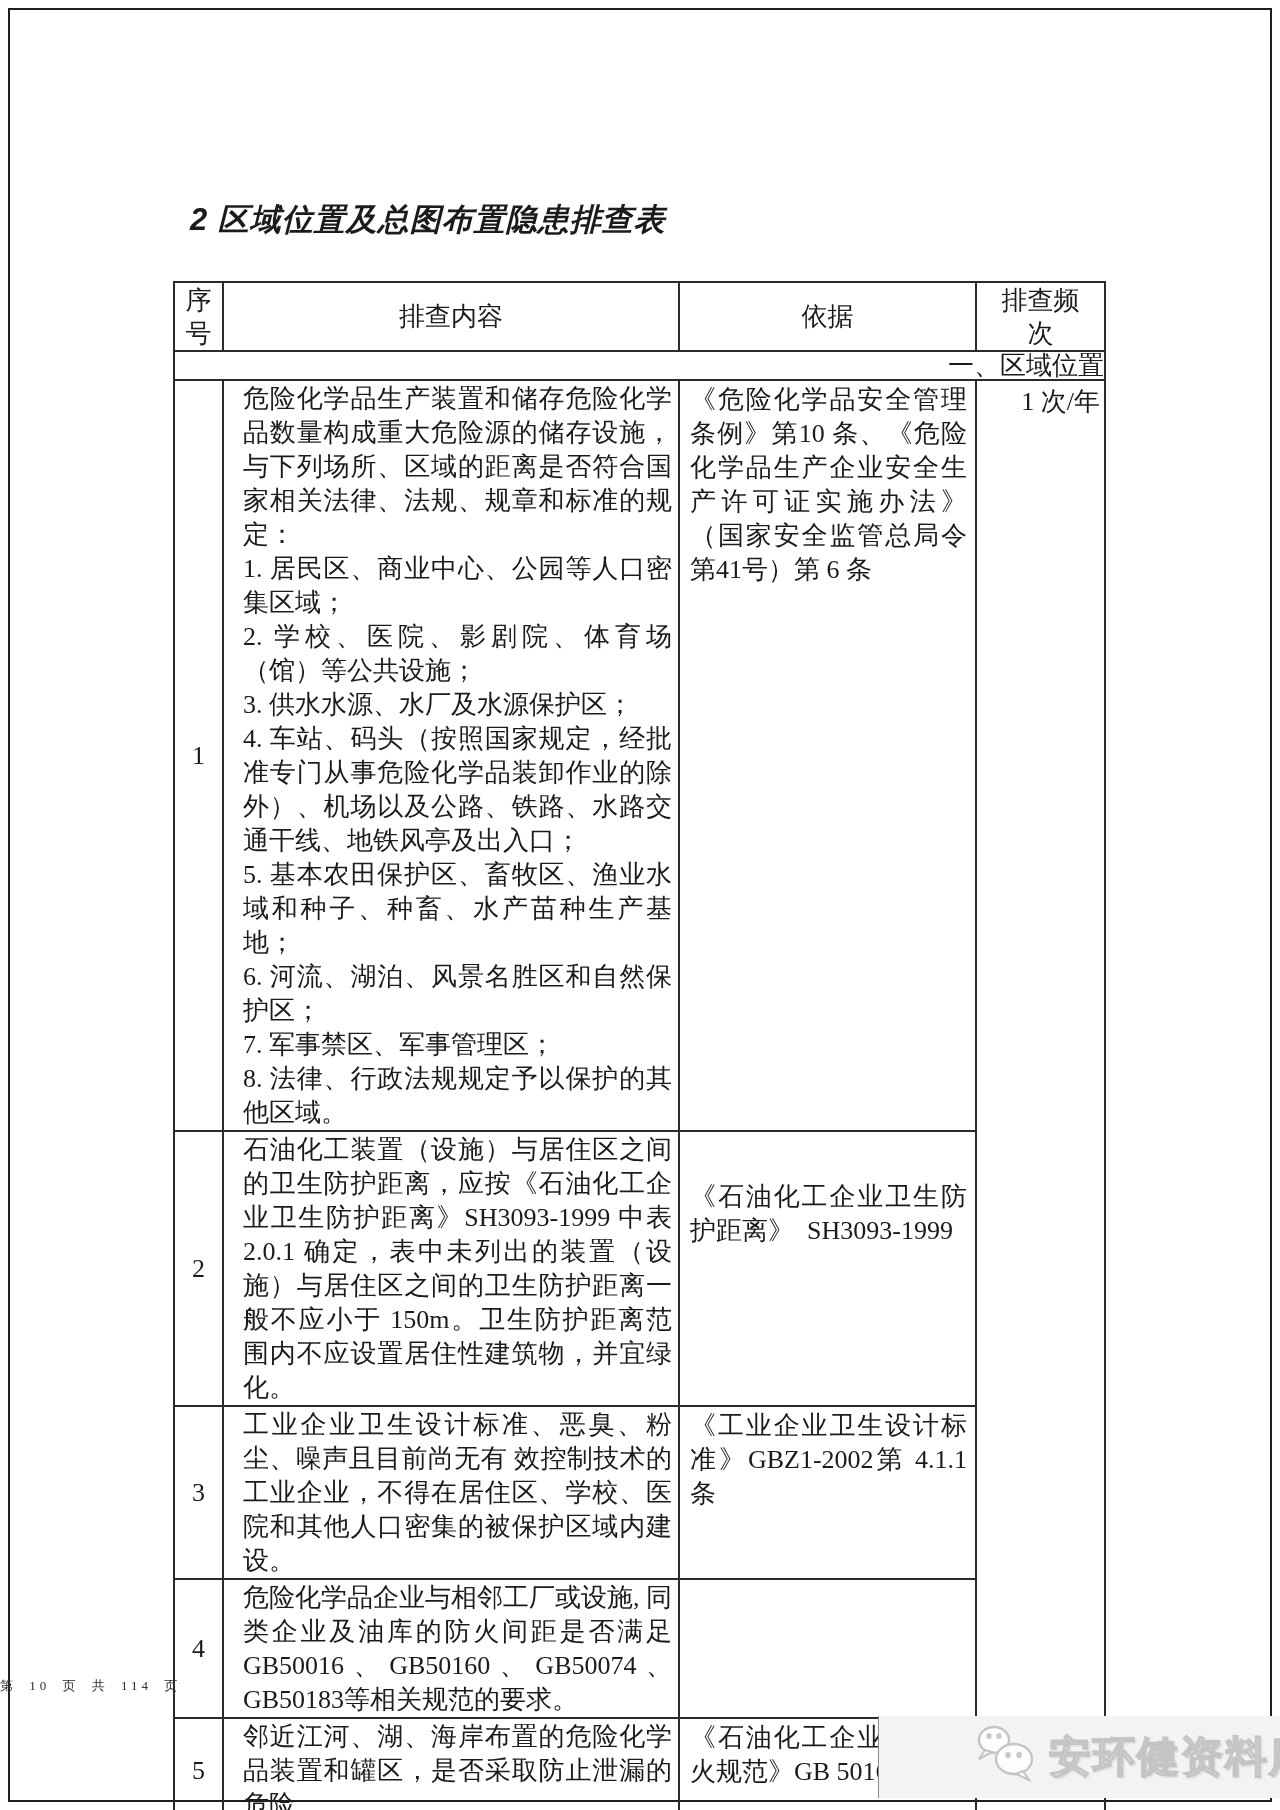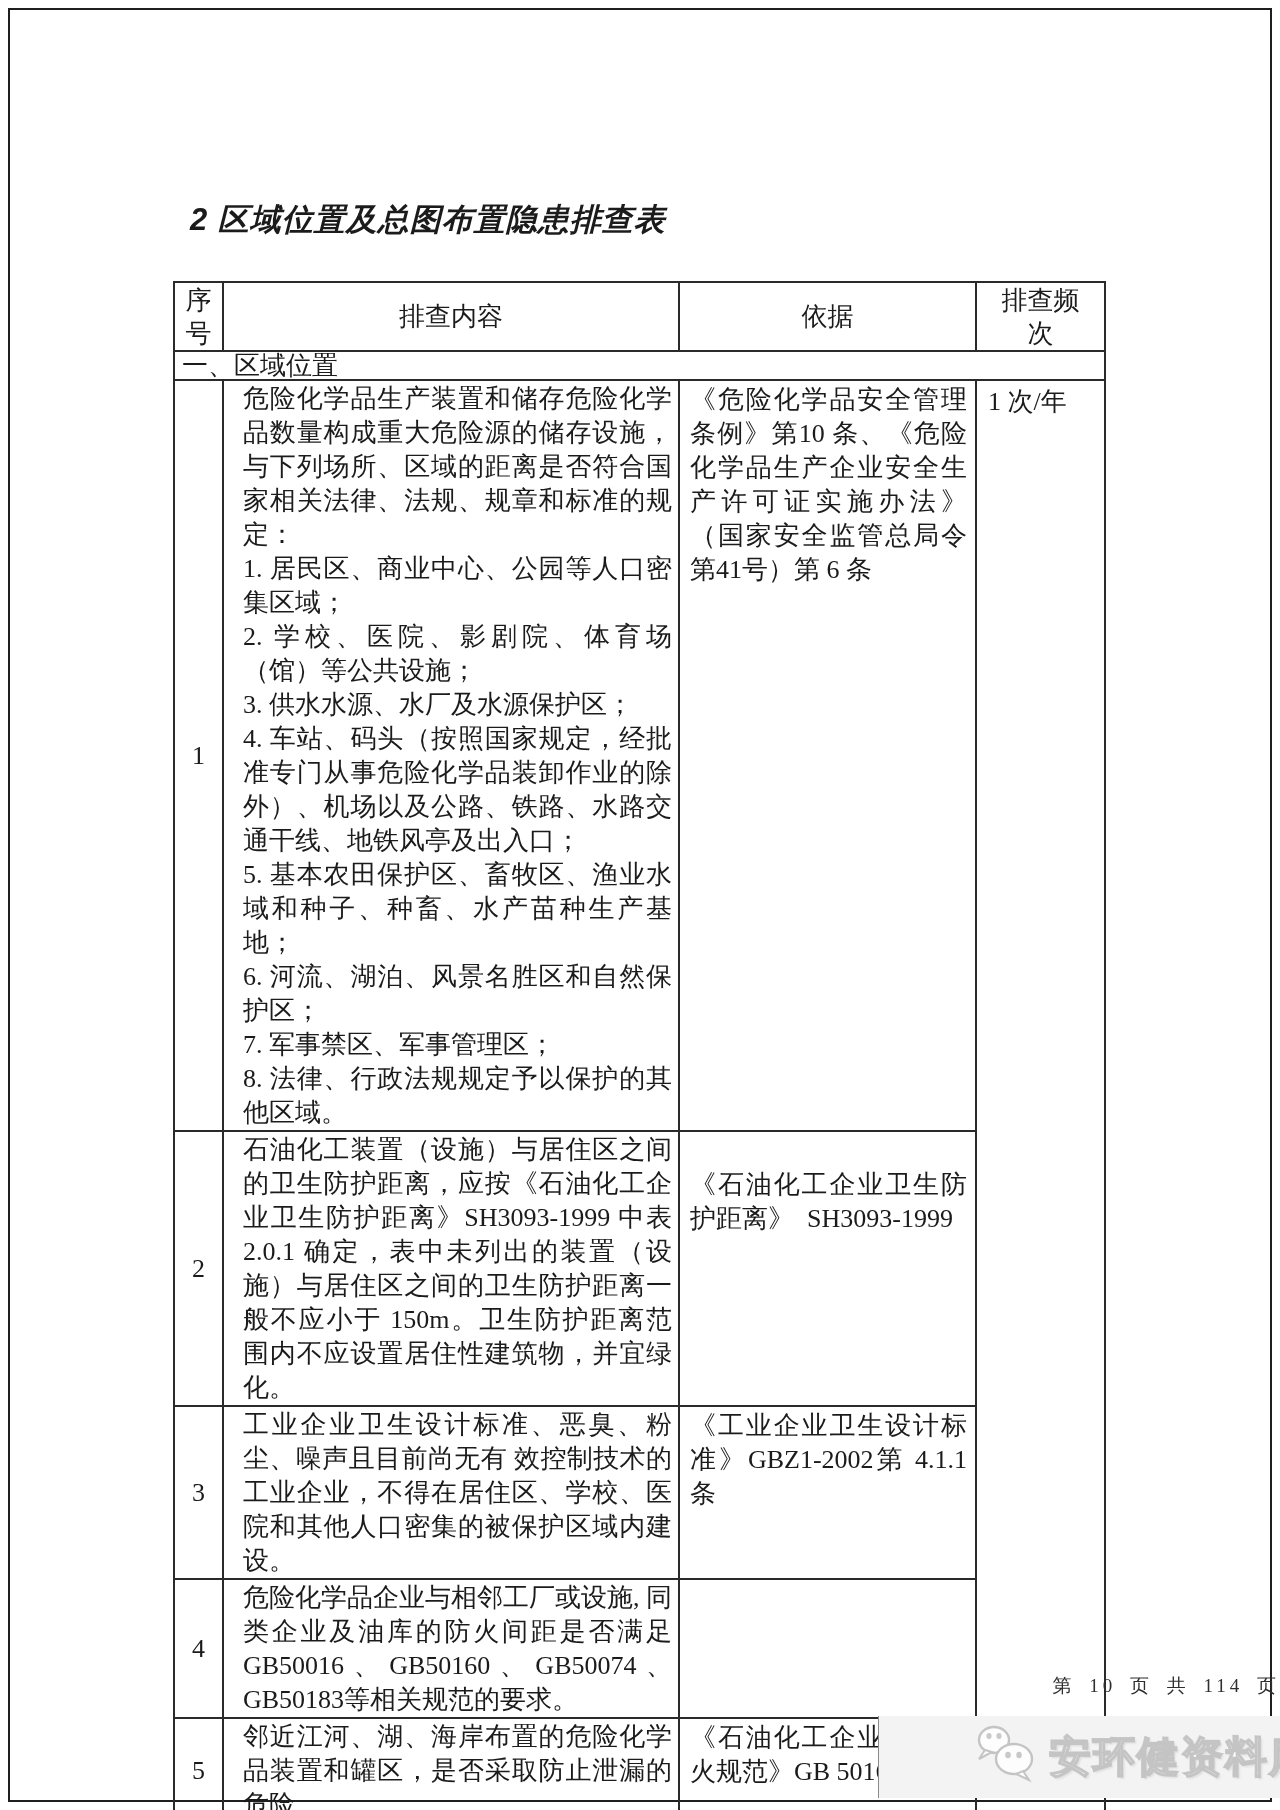--- a/index.html
+++ b/index.html
@@ -41,20 +41,21 @@
     border-collapse: collapse;
     table-layout: fixed;
     z-index: 2;
   }
   .doc-table td, .doc-table th {
     border: 2px solid #2a2a2a;
     font-weight: normal;
     vertical-align: top;
     box-sizing: border-box;
     padding: 0;
+    text-align: right;
   }
   tr.hdr    { height: 69px; }
   tr.sec    { height: 28px; }
   tr.r1     { height: 679px; }
   tr.r2     { height: 236px; }
   tr.r3     { height: 134px; }
   tr.r4     { height: 136px; }
   tr.r5     { height: 67px; }
   .doc-table th { text-align: center; vertical-align: middle; line-height: 33px; }
   th .wrap3 { display: inline-block; width: 3.1em; line-height: 33px; }
@@ -64,29 +65,29 @@
     text-align: justify;
     white-space: pre-wrap;
     overflow: hidden;
   }
   td.basis {
     padding: 2px 8px 0 10px;
     text-align: justify;
     white-space: pre-wrap;
     overflow: hidden;
   }
-  td.basis.offset-top { padding-top: 36px; }
+  td.basis.offset-top { padding-top: 48px; }
   td.sec-cell { padding: 0 0 0 7px; line-height: 27px; vertical-align: middle; }
   td.freq { vertical-align: top; padding: 4px 4px 0 11px; }
   .page-footer {
     position: absolute;
     left: 0; top: 1674px;
     width: 100%;
-    text-align: right;
-    font-size: 19px;
+    text-align: left;
+    font-size: 13px;
     line-height: 24px;
     letter-spacing: 4px;
     word-spacing: 5px;
     color: #2e2e2e;
     z-index: 2;
   }
   .watermark-bar {
     position: absolute;
     left: 878px; top: 1716px;
     width: 402px; height: 82px;

